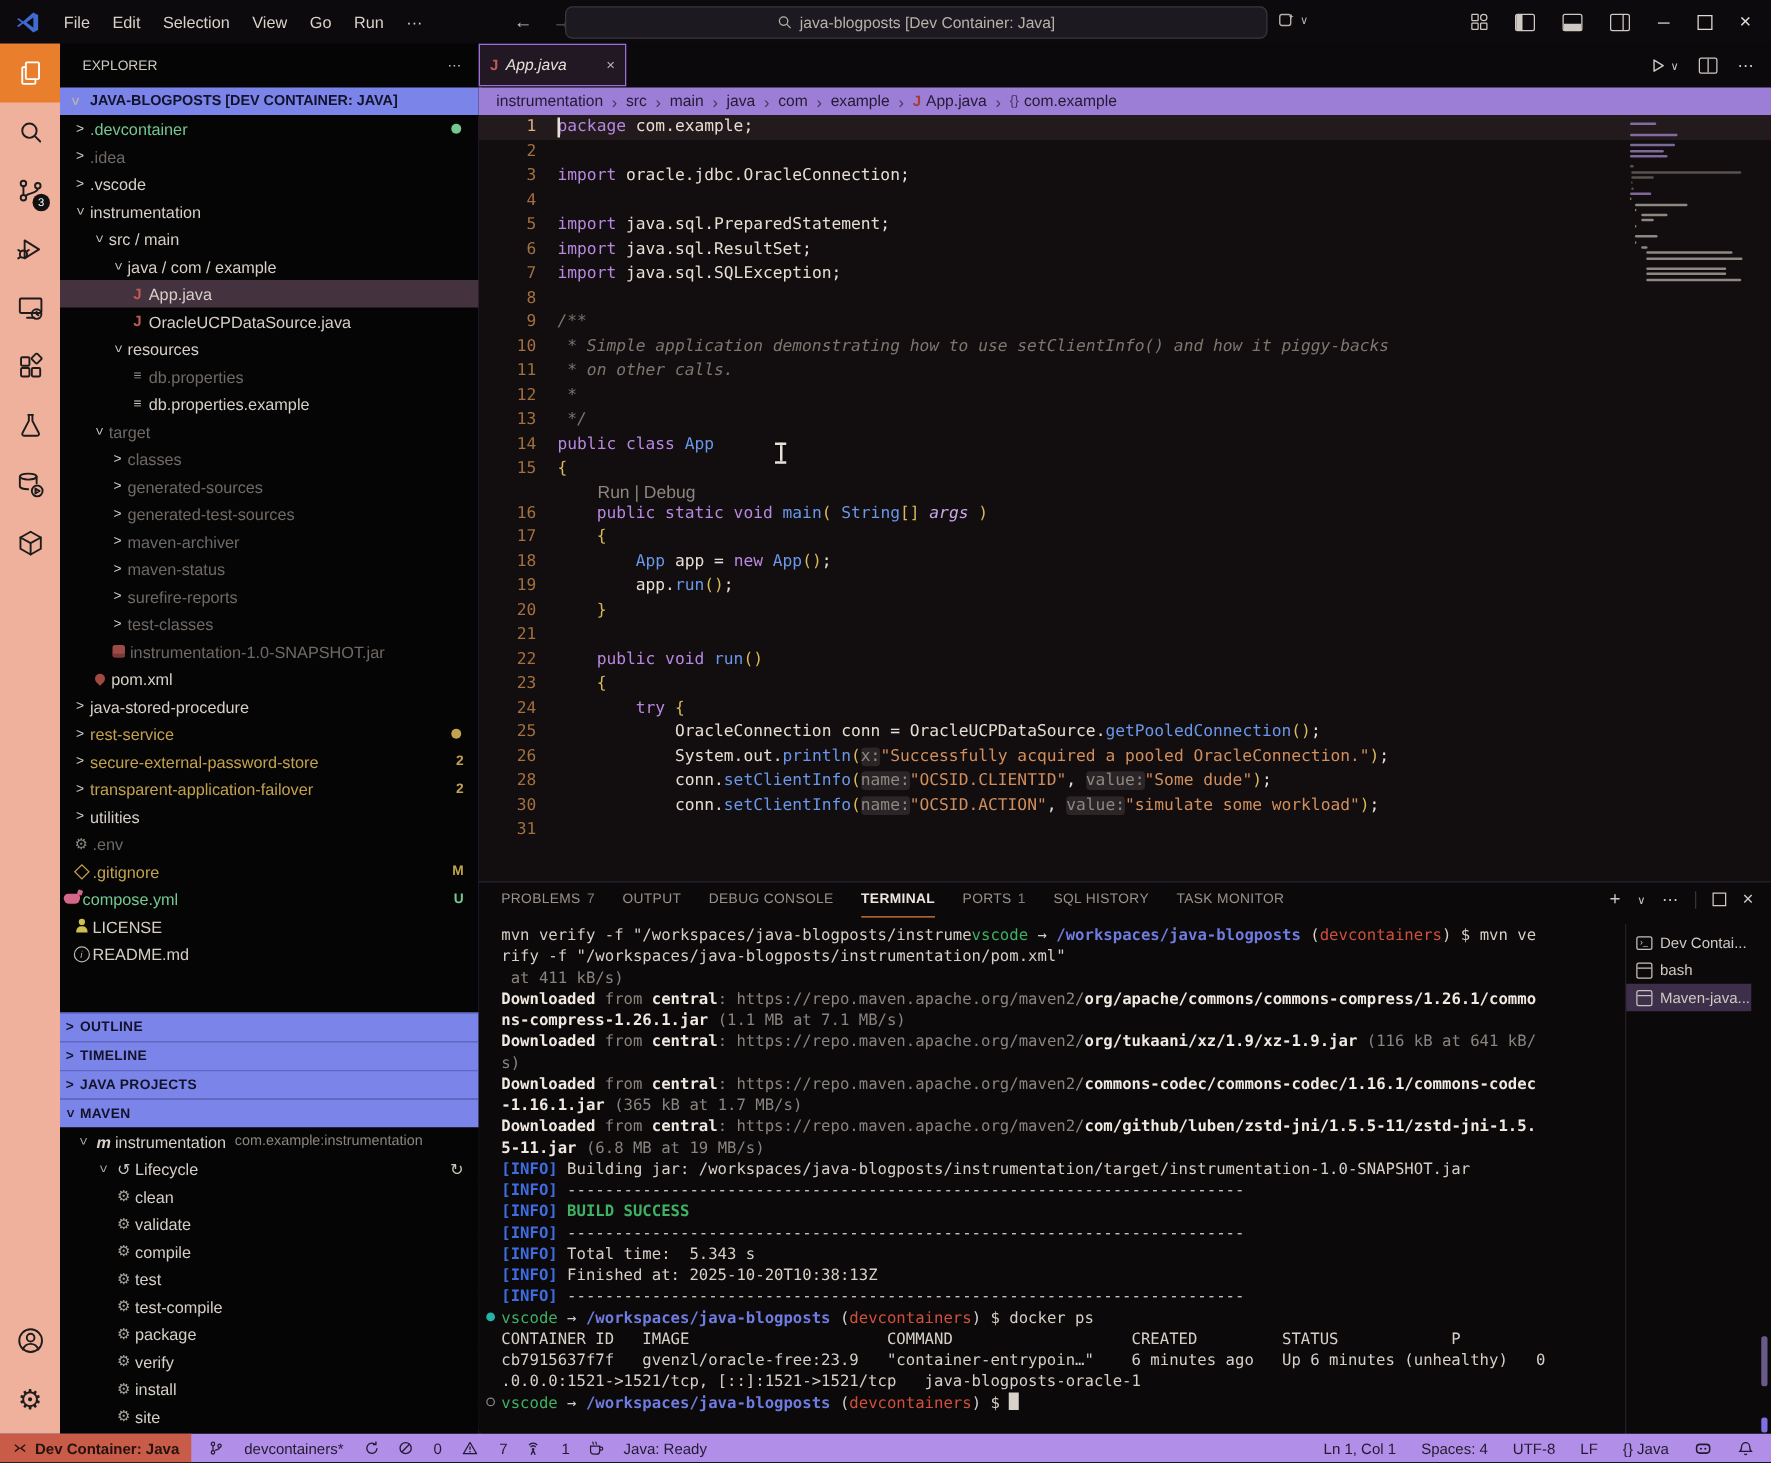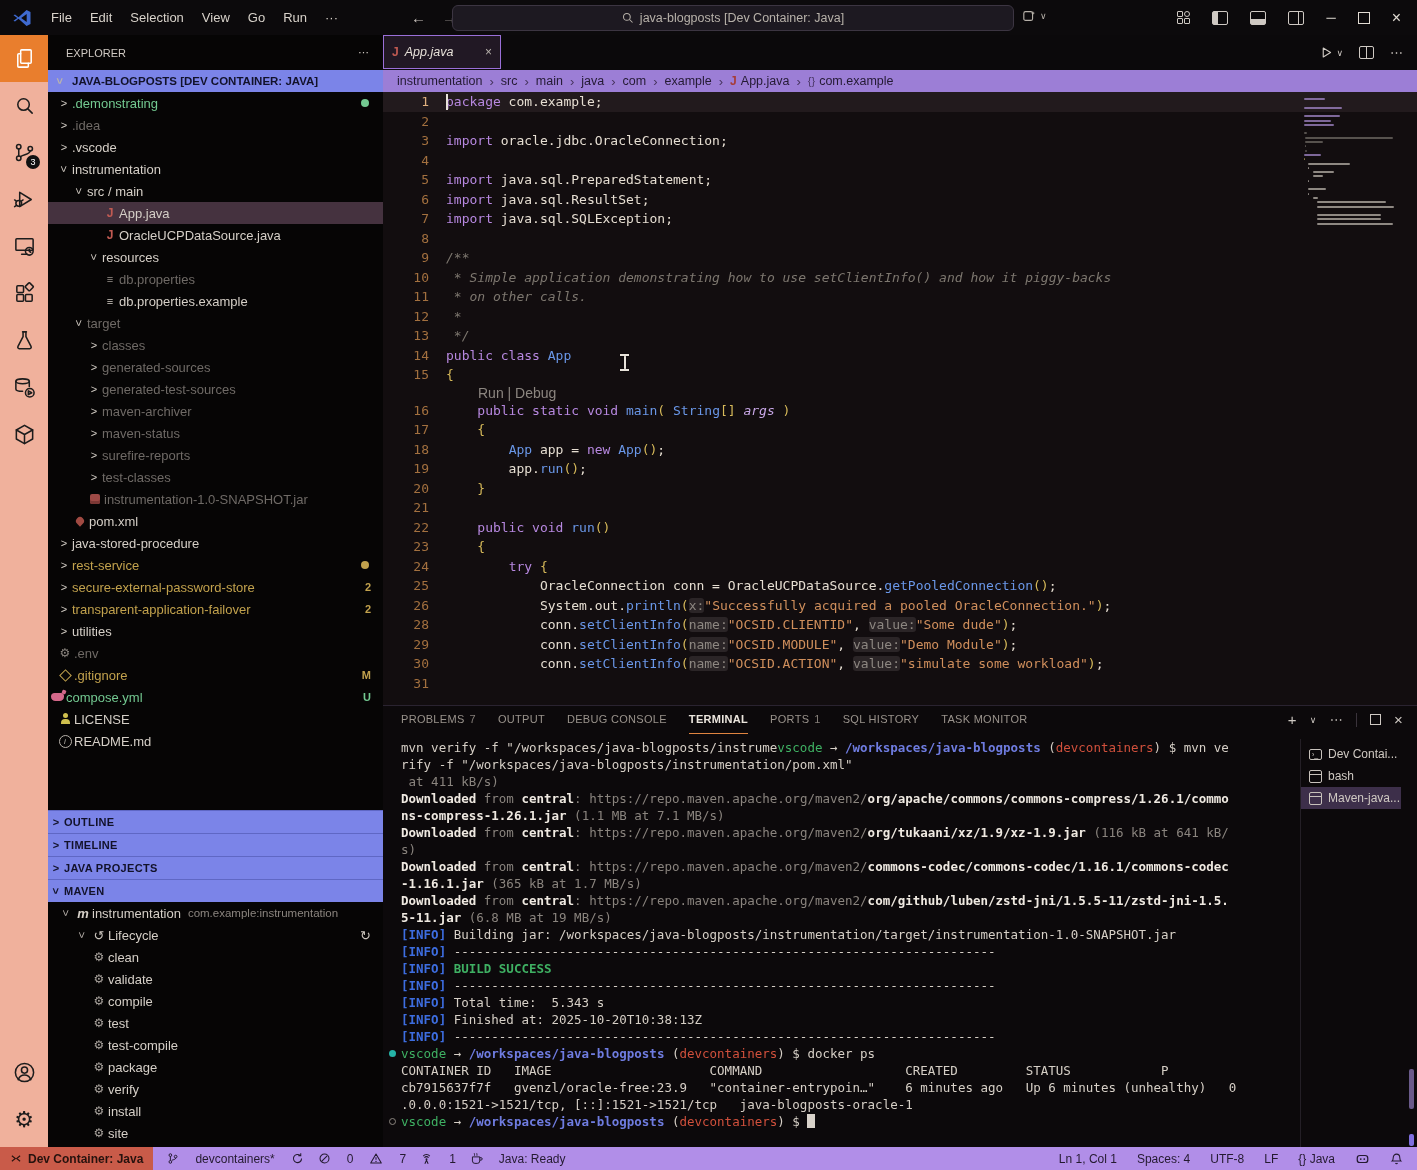--- a/index.html
+++ b/index.html
@@ -255,38 +255,42 @@
       <span>EXPLORER</span>
       <span>⋯</span>
     </div>
     <div id="proj-head">
       <span class="tw open">&gt;</span>
       <span>JAVA-BLOGPOSTS [DEV CONTAINER: JAVA]</span>
     </div>
     <div id="filetree">
         <div class="row" style="padding-left: 8px;">
           <span class="tw" style="color: inherit;">&gt;</span>
-          <span class="c-green">.demonstrating</span>
+          <span class="c-green">.devcontainer</span>
           <span class="dot-r" style="background: rgb(115, 201, 145);"></span>
         </div>
         <div class="row" style="padding-left: 8px;">
           <span class="tw" style="color: inherit;">&gt;</span>
           <span class="c-dim">.idea</span>
         </div>
         <div class="row" style="padding-left: 8px;">
           <span class="tw" style="color: inherit;">&gt;</span>
           <span class="c-plain">.vscode</span>
         </div>
         <div class="row" style="padding-left: 8px;">
           <span class="tw open" style="color: inherit;">&gt;</span>
           <span class="c-plain">instrumentation</span>
         </div>
         <div class="row" style="padding-left: 23px;">
           <span class="tw open" style="color: inherit;">&gt;</span>
           <span class="c-plain">src / main</span>
+        </div>
+        <div class="row" style="padding-left: 38px;">
+          <span class="tw open" style="color: inherit;">&gt;</span>
+          <span class="c-plain">java / com / example</span>
         </div>
         <div class="row sel" style="padding-left: 53px;">
           <span class="fico">
             <span class="ic-java">J</span>
           </span>
           <span class="c-plain">App.java</span>
         </div>
         <div class="row" style="padding-left: 53px;">
           <span class="fico">
             <span class="ic-java">J</span>
@@ -660,24 +664,20 @@
         </div>
         <div class="cl">
           <span class="ln">26</span>
           <span class="lt"><span class="tok-p">            </span><span class="tok-w">System</span><span class="tok-p">.out.</span><span class="tok-f">println</span><span class="tok-b">(</span><span class="tok-i">x:</span><span class="tok-s">"Successfully acquired a pooled OracleConnection."</span><span class="tok-b">)</span><span class="tok-p">;</span></span>
         </div>
         <div class="cl">
           <span class="ln">28</span>
           <span class="lt"><span class="tok-p">            conn.</span><span class="tok-f">setClientInfo</span><span class="tok-b">(</span><span class="tok-i">name:</span><span class="tok-s">"OCSID.CLIENTID"</span><span class="tok-p">, </span><span class="tok-i">value:</span><span class="tok-s">"Some dude"</span><span class="tok-b">)</span><span class="tok-p">;</span></span>
         </div>
         <div class="cl">
-          <span class="ln">29</span>
-          <span class="lt"><span class="tok-p">            conn.</span><span class="tok-f">setClientInfo</span><span class="tok-b">(</span><span class="tok-i">name:</span><span class="tok-s">"OCSID.MODULE"</span><span class="tok-p">, </span><span class="tok-i">value:</span><span class="tok-s">"Demo Module"</span><span class="tok-b">)</span><span class="tok-p">;</span></span>
-        </div>
-        <div class="cl">
           <span class="ln">30</span>
           <span class="lt"><span class="tok-p">            conn.</span><span class="tok-f">setClientInfo</span><span class="tok-b">(</span><span class="tok-i">name:</span><span class="tok-s">"OCSID.ACTION"</span><span class="tok-p">, </span><span class="tok-i">value:</span><span class="tok-s">"simulate some workload"</span><span class="tok-b">)</span><span class="tok-p">;</span></span>
         </div>
         <div class="cl">
           <span class="ln">31</span>
           <span class="lt"></span>
         </div>
       </div>
     <div id="minimap">
         <div style="position: absolute; height: 2px; border-radius: 1px; opacity: 0.75; top: 6px; left: 4px; width: 21px; background: rgb(163, 135, 201);"></div>

